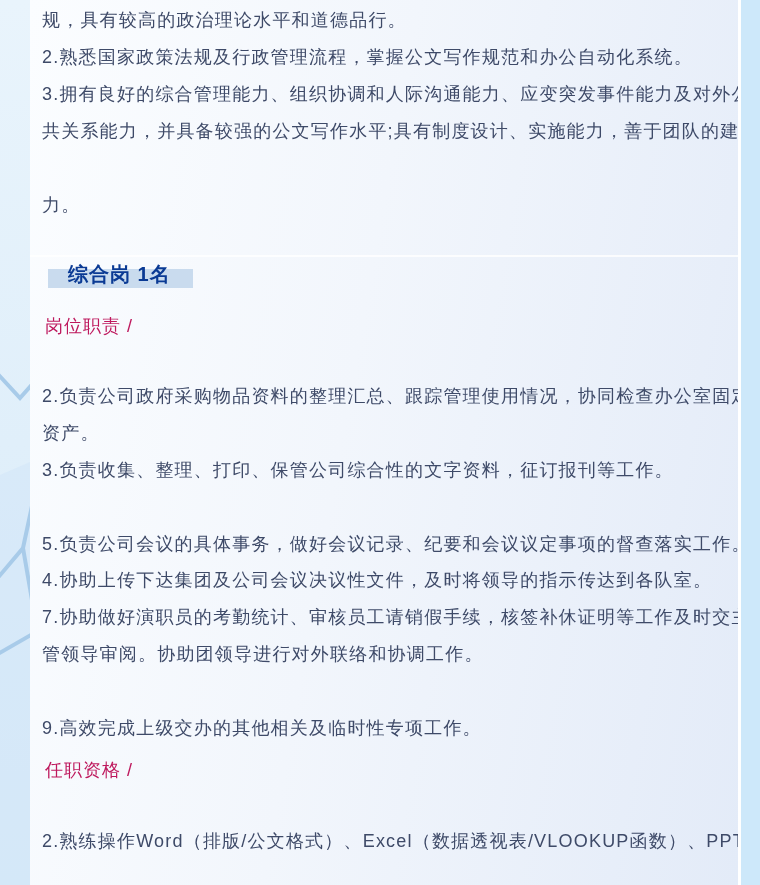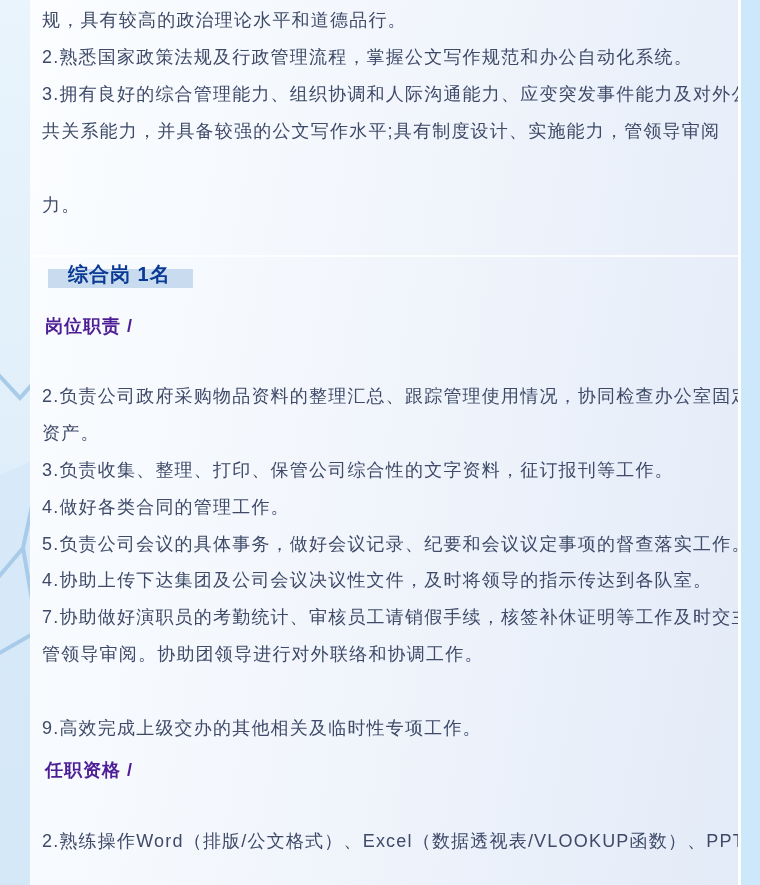--- a/index.html
+++ b/index.html
@@ -29,21 +29,21 @@
     background:#cde8fa;border-left:3px solid #ffffff;
   }
   
   .text-layer{position:absolute;inset:0;z-index:3;}
   .line{
     position:absolute;left:30px;white-space:nowrap;
     font-size:18px;letter-spacing:1.2px;color:#3e4a68;margin-left:12px;
   }
   .subheading{
     position:absolute;left:45px;white-space:nowrap;
-    font-size:18px;font-weight:bold;letter-spacing:1px;color:#4c1d95;
+    font-size:18px;font-weight:normal;letter-spacing:1px;color:#be185d;
   }
   .section-title-wrap{position:absolute;left:48px;top:253px;}
   .section-title-bg{
     position:absolute;left:0;top:16px;width:145px;height:19px;
     background:#c9dbee;
   }
   .section-title{
     position:relative;z-index:1;margin-left:20px;white-space:nowrap;
     font-size:20px;font-weight:bold;letter-spacing:1px;color:#0a3a94;margin-top:8px;
   }
@@ -64,33 +64,32 @@
     <path d="M -4 655 L 36 632" fill="none" stroke="#a8cbe9" stroke-width="4"></path>
   </svg>
 </div>
 <div class="right-strip"></div>
 
 <div class="text-layer">
 
   <div class="line" style="top:8px">规，具有较高的政治理论水平和道德品行。</div>
   <div class="line" style="top:45px">2.熟悉国家政策法规及行政管理流程，掌握公文写作规范和办公自动化系统。</div>
   <div class="line" style="top:82px">3.拥有良好的综合管理能力、组织协调和人际沟通能力、应变突发事件能力及对外公</div>
-  <div class="line" style="top:119px">共关系能力，并具备较强的公文写作水平;具有制度设计、实施能力，管领导审阅</div>
+  <div class="line" style="top:119px">共关系能力，并具备较强的公文写作水平;具有制度设计、实施能力，善于团队的建</div>
   <div class="line" style="top:193px">力。</div>
 
   <div class="section-title-wrap">
     <div class="section-title-bg"></div>
     <div class="section-title">综合岗 1名</div>
   </div>
 
   <div class="subheading" style="top:314px">岗位职责 /</div>
   <div class="line" style="top:384px">2.负责公司政府采购物品资料的整理汇总、跟踪管理使用情况，协同检查办公室固定</div>
   <div class="line" style="top:421px">资产。</div>
   <div class="line" style="top:458px">3.负责收集、整理、打印、保管公司综合性的文字资料，征订报刊等工作。</div>
-  <div class="line" style="top:495px">4.做好各类合同的管理工作。</div>
   <div class="line" style="top:532px">5.负责公司会议的具体事务，做好会议记录、纪要和会议议定事项的督查落实工作。</div>
   <div class="line" style="top:568px">4.协助上传下达集团及公司会议决议性文件，及时将领导的指示传达到各队室。</div>
   <div class="line" style="top:605px">7.协助做好演职员的考勤统计、审核员工请销假手续，核签补休证明等工作及时交主</div>
   <div class="line" style="top:642px">管领导审阅。协助团领导进行对外联络和协调工作。</div>
   <div class="line" style="top:716px">9.高效完成上级交办的其他相关及临时性专项工作。</div>
 
   <div class="subheading" style="top:758px">任职资格 /</div>
   <div class="line" style="top:829px">2.熟练操作Word（排版/公文格式）、Excel（数据透视表/VLOOKUP函数）、PPT</div>
 
 </div>

